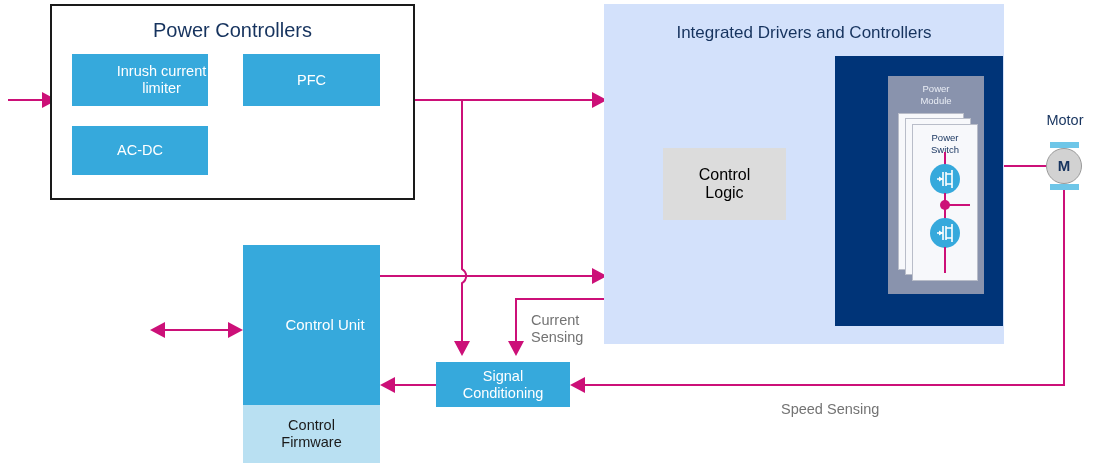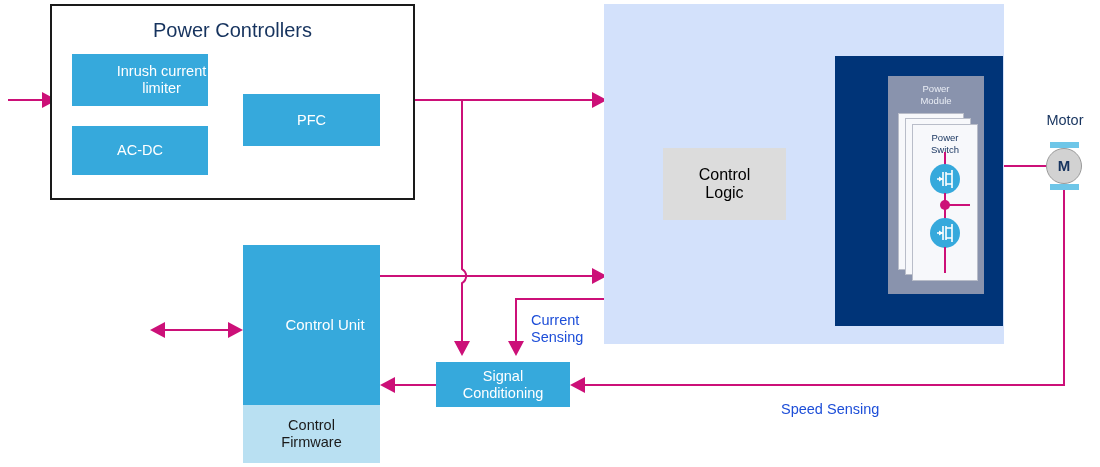--- a/index.html
+++ b/index.html
@@ -38,21 +38,21 @@
     left: 50px; top: 16px; width: 365px; height: 28px;
     color: #16335e;
     font-size: 20px;
   }
   .blue-box {
     background: #36a9dc;
     color: #ffffff;
     font-size: 14.5px;
   }
   .pm-a { left: 72px;  top: 54px;  width: 136px; height: 52px; }
-  .pm-b { left: 243px; top: 54px;  width: 137px; height: 52px; margin-top: 40px; }
+  .pm-b { left: 243px; top: 54px;  width: 137px; height: 52px; }
   .pm-c { left: 72px;  top: 126px; width: 136px; height: 49px; }
   .pm-d { left: 243px; top: 126px; width: 137px; height: 49px; }
 
   
   .idc-panel {
     left: 604px; top: 4px; width: 400px; height: 340px;
     background: #d3e1fb;
   }
   .idc-title {
     left: 604px; top: 20px; width: 400px; height: 26px;
@@ -169,21 +169,21 @@
     border-bottom: 8px solid transparent;
     border-right: 15px solid #cc1078;
   }
   .arr-down {
     border-left: 8px solid transparent;
     border-right: 8px solid transparent;
     border-top: 15px solid #cc1078;
   }
 
   .wire-label {
-    color: #1d4ed8; font-size: 14.5px;
+    color: #737373; font-size: 14.5px;
     position: absolute;
   }
   .hop { position: absolute; }
 </style>
 </head>
 <body>
 
 <div id="diagram">
 
   <div class="w wh abs" style="left:8px; top:99px; width:40px;"></div>
@@ -226,20 +226,21 @@
 
   <div class="abs pm-frame"></div>
   <div class="abs pm-title ctr">Power Controllers</div>
 
   <div class="abs blue-box ctr pm-a" style="white-space: pre-line; padding-left: 43px;">Inrush current
 limiter</div>
   <div class="abs blue-box ctr pm-b">PFC</div>
   <div class="abs blue-box ctr pm-c">AC-DC</div>
 
   <div class="abs idc-panel"></div>
+  <div class="abs idc-title ctr">Integrated Drivers and Controllers</div>
   <div class="abs control-logic ctr">
     <span style="white-space:pre-line;">Control
 Logic</span>
   </div>
 
   <div class="abs navy"></div>
   <div class="abs pm-outer"></div>
   <div class="abs pm-outer-label ctr">
     <span style="white-space:pre-line;">Power
 Module</span>

